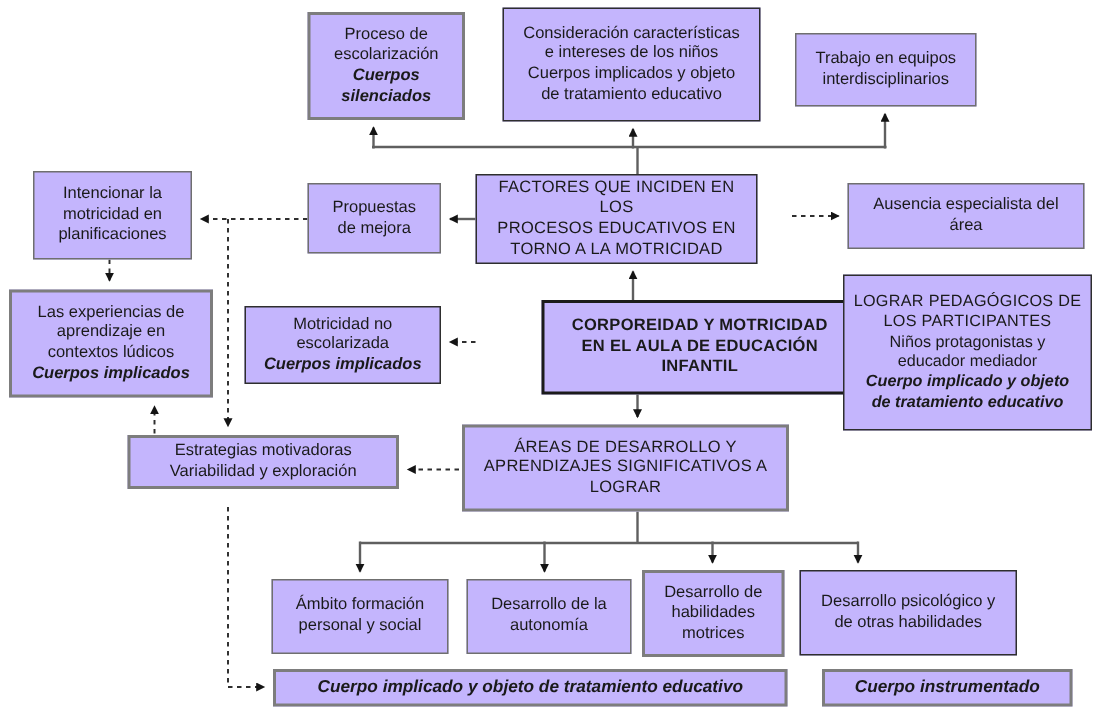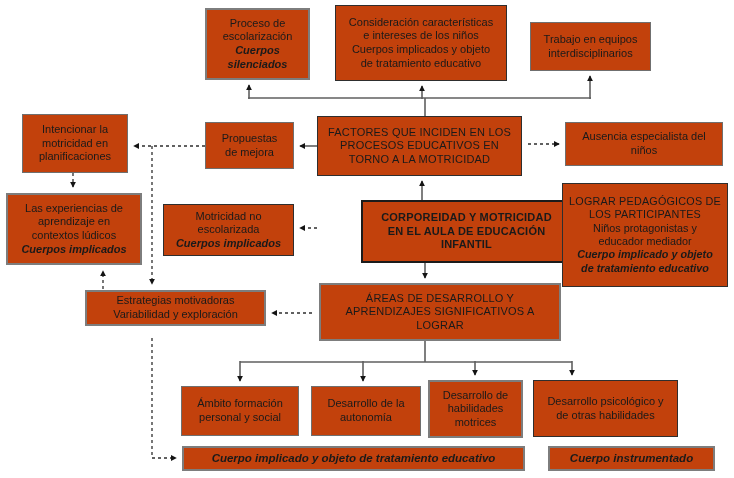--- a/index.html
+++ b/index.html
@@ -2,21 +2,21 @@
 <html><head>
 <meta charset="utf-8">
 <style>
   html,body{margin:0;padding:0;background:#ffffff;}
   .canvas{
     position:relative;width:734px;height:478px;background:#ffffff;
     font-family:"Liberation Sans","DejaVu Sans",sans-serif;color:#1a1a1a;overflow:hidden;
   }
   svg.edges{position:absolute;left:0;top:0;width:734px;height:478px;}
   .box{
-    position:absolute;box-sizing:border-box;background:#c2410c;
+    position:absolute;box-sizing:border-box;background:#c4b5fd;
     display:flex;flex-direction:column;align-items:center;justify-content:center;
     text-align:center;padding:2px 4px;font-size:11px;line-height:1.24;
   }
   .box span{white-space:pre-line;display:block;}
   .t{font-weight:normal;}
   .c{letter-spacing:.2px;}
   .e{font-weight:bold;font-style:italic;}
   .caps-bold .c{font-weight:bold;}
   .b-dark{border:1.5px solid #2e2e2e;}
   .b-darkbold{border:2px solid #1b1b1b;margin-left:44px;}
@@ -91,29 +91,29 @@
   <div class="box b-gray" style="left:530px;top:22px;width:121px;height:49px">
     <span class="t">Trabajo en equipos
 interdisciplinarios</span>
   </div>
 
   <div class="box b-gray" style="left:205px;top:122px;width:89px;height:47px">
     <span class="t">Propuestas
 de mejora</span>
   </div>
 
-  <div class="box b-dark" style="left:317px;top:116px;width:205px;height:60px">
+  <div class="box b-dark" style="left:317px;top:116px;width:188px;height:60px">
     <span class="c">FACTORES QUE INCIDEN EN LOS
 PROCESOS EDUCATIVOS EN
 TORNO A LA MOTRICIDAD</span>
   </div>
 
   <div class="box b-gray" style="left:565px;top:122px;width:158px;height:44px">
     <span class="t">Ausencia especialista del
-niños</span>
+área</span>
   </div>
 
   <div class="box b-graythick" style="left:6px;top:193px;width:136px;height:72px">
     <span class="t">Las experiencias de
 aprendizaje en
 contextos lúdicos</span>
     <span class="e">Cuerpos implicados</span>
   </div>
 
   <div class="box b-dark" style="left:163px;top:204px;width:131px;height:52px">
@@ -135,21 +135,21 @@
 educador mediador</span>
     <span class="e">Cuerpo implicado y objeto
 de tratamiento educativo</span>
   </div>
 
   <div class="box b-graythick" style="left:85px;top:290px;width:181px;height:36px">
     <span class="t">Estrategias motivadoras
 Variabilidad y exploración</span>
   </div>
 
-  <div class="box b-graythick" style="left:319px;top:283px;width:242px;height:58px">
+  <div class="box b-graythick" style="left:308px;top:283px;width:218px;height:58px">
     <span class="c">ÁREAS DE DESARROLLO Y
 APRENDIZAJES SIGNIFICATIVOS A
 LOGRAR</span>
   </div>
 
   <div class="box b-gray" style="left:181px;top:386px;width:118px;height:50px">
     <span class="t">Ámbito formación
 personal y social</span>
   </div>
 

